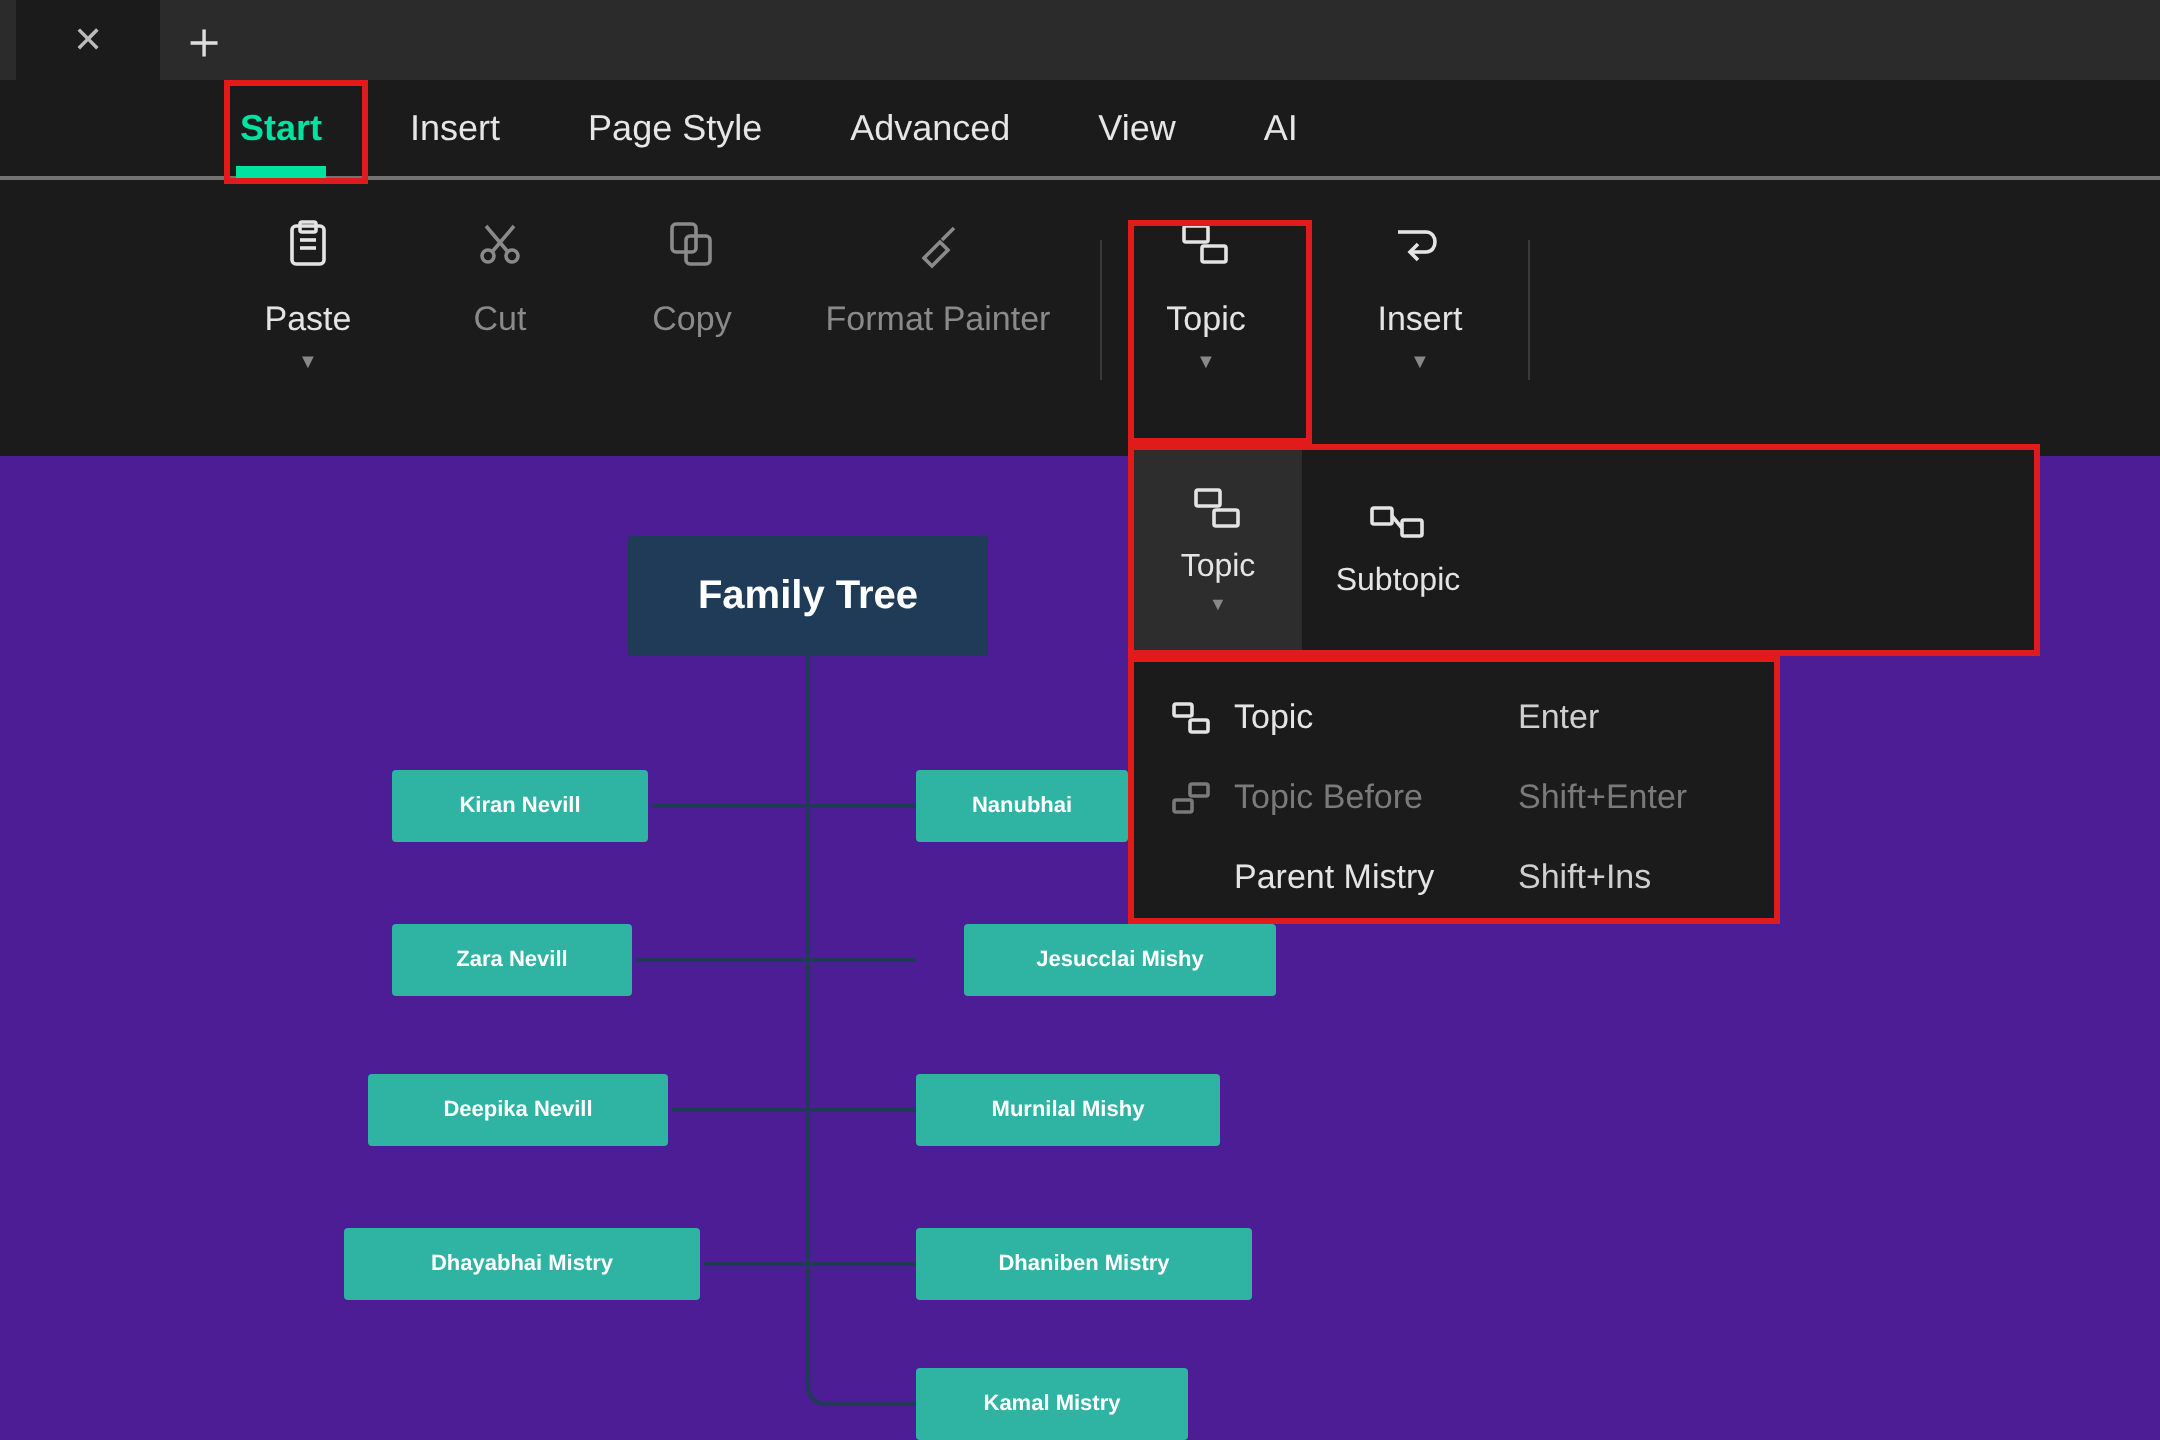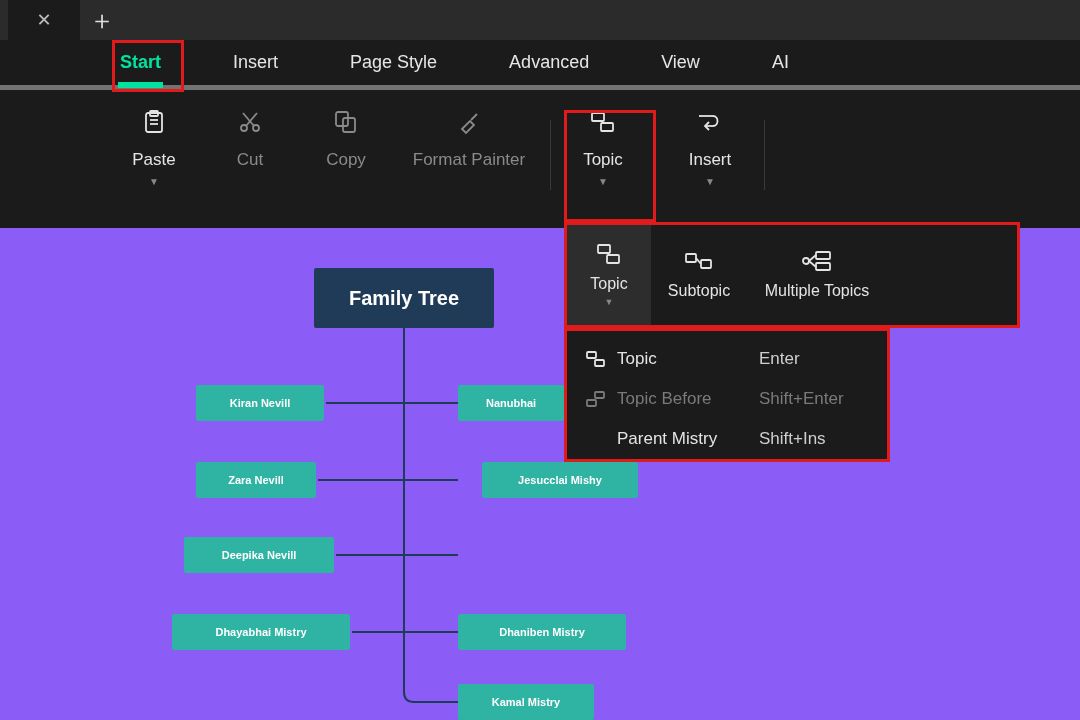--- a/index.html
+++ b/index.html
@@ -34,24 +34,24 @@
     font-size: 26px;
   }
 
   
   .menubar {
     height: 50px;
     background: #1b1b1b;
     display: flex;
     align-items: center;
     padding-left: 120px;
-    gap: 72px;
+    gap: 44px;
     color: #e6e6e6;
     font-size: 18px;
-    border-bottom: 5px solid #737373;
+    border-bottom: 2px solid #737373;
   }
   .menubar .menuitem { cursor: pointer; position: relative; height: 50px; display: flex; align-items: center; }
   .menubar .menuitem.active { color: #00e3a0; font-weight: 600; }
   .menubar .menuitem.active::after {
     content: "";
     position: absolute;
     left: -2px; right: -2px; bottom: 0;
     height: 6px;
     background: #00e3a0;
   }
@@ -154,21 +154,21 @@
   .topic-submenu .row .rshort { width: 110px; color: #cfcfcf; }
   .topic-submenu .row.dim .rshort { color: #7a7a7a; }
 
   
   .canvas {
     position: absolute;
     top: 228px;
     left: 0;
     right: 0;
     bottom: 0;
-    background: #8b5cf6;
+    background: #4c1d95;
   }
   .node {
     position: absolute;
     background: #2fb3a3;
     color: #fff;
     font-weight: 700;
     font-size: 11px;
     height: 36px;
     display: flex;
     align-items: center;
@@ -289,29 +289,20 @@
     <div class="caret">▼</div>
   </div>
   <div class="opt" style="width:96px">
     <svg width="30" height="22" class="ic">
         <rect x="2" y="4" width="10" height="8" rx="1"></rect>
         <rect x="17" y="10" width="10" height="8" rx="1"></rect>
         <path d="M12 8 L17 14"></path>
       </svg>
     <span>Subtopic</span>
   </div>
-  <div class="opt" style="width:140px">
-    <svg width="32" height="22" class="ic">
-        <rect x="15" y="2" width="14" height="7" rx="1"></rect>
-        <rect x="15" y="13" width="14" height="7" rx="1"></rect>
-        <circle cx="5" cy="11" r="3"></circle>
-        <path d="M8 11 L15 5 M8 11 L15 17"></path>
-      </svg>
-    <span>Multiple Topics</span>
-  </div>
 </div>
 
 <div class="topic-submenu">
   <div class="row">
     <span class="ric">
         <svg width="22" height="18" class="ic">
           <rect x="2" y="2" width="9" height="6" rx="1"></rect>
           <rect x="10" y="10" width="9" height="6" rx="1"></rect>
         </svg>
       </span>
@@ -354,15 +345,16 @@
 
   <div class="node root" style="left:314px; top:40px; width:180px;">Family Tree</div>
 
   <div class="node" style="right:756px; top:157px; width:128px;">Kiran Nevill</div>
   <div class="node" style="right:764px; top:234px; width:120px;">Zara Nevill</div>
   <div class="node" style="right:746px; top:309px; width:150px;">Deepika Nevill</div>
   <div class="node" style="right:730px; top:386px; width:178px;">Dhayabhai Mistry</div>
 
   <div class="node" style="left:458px; top:157px; width:106px;">Nanubhai</div>
   <div class="node" style="left:482px; top:234px; width:156px;">Jesucclai Mishy</div>
+  <div class="node" style="left:458px; top:309px; width:152px;">Murnilal Mishy</div>
   <div class="node" style="left:458px; top:386px; width:168px;">Dhaniben Mistry</div>
   <div class="node" style="left:458px; top:456px; width:136px;">Kamal Mistry</div>
 </div>
 
 </body></html>

